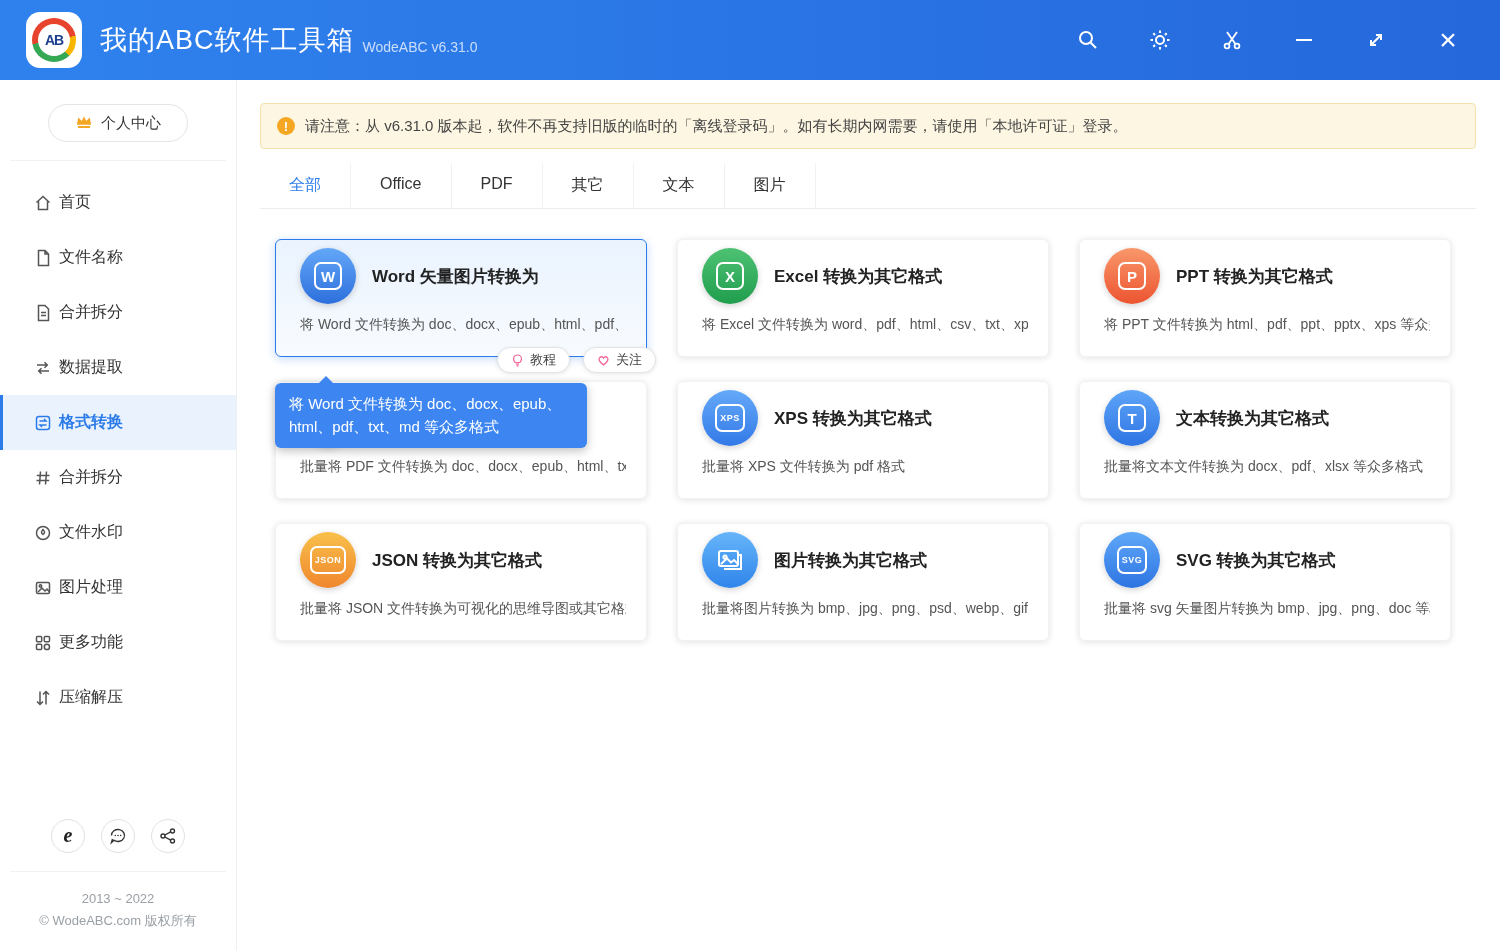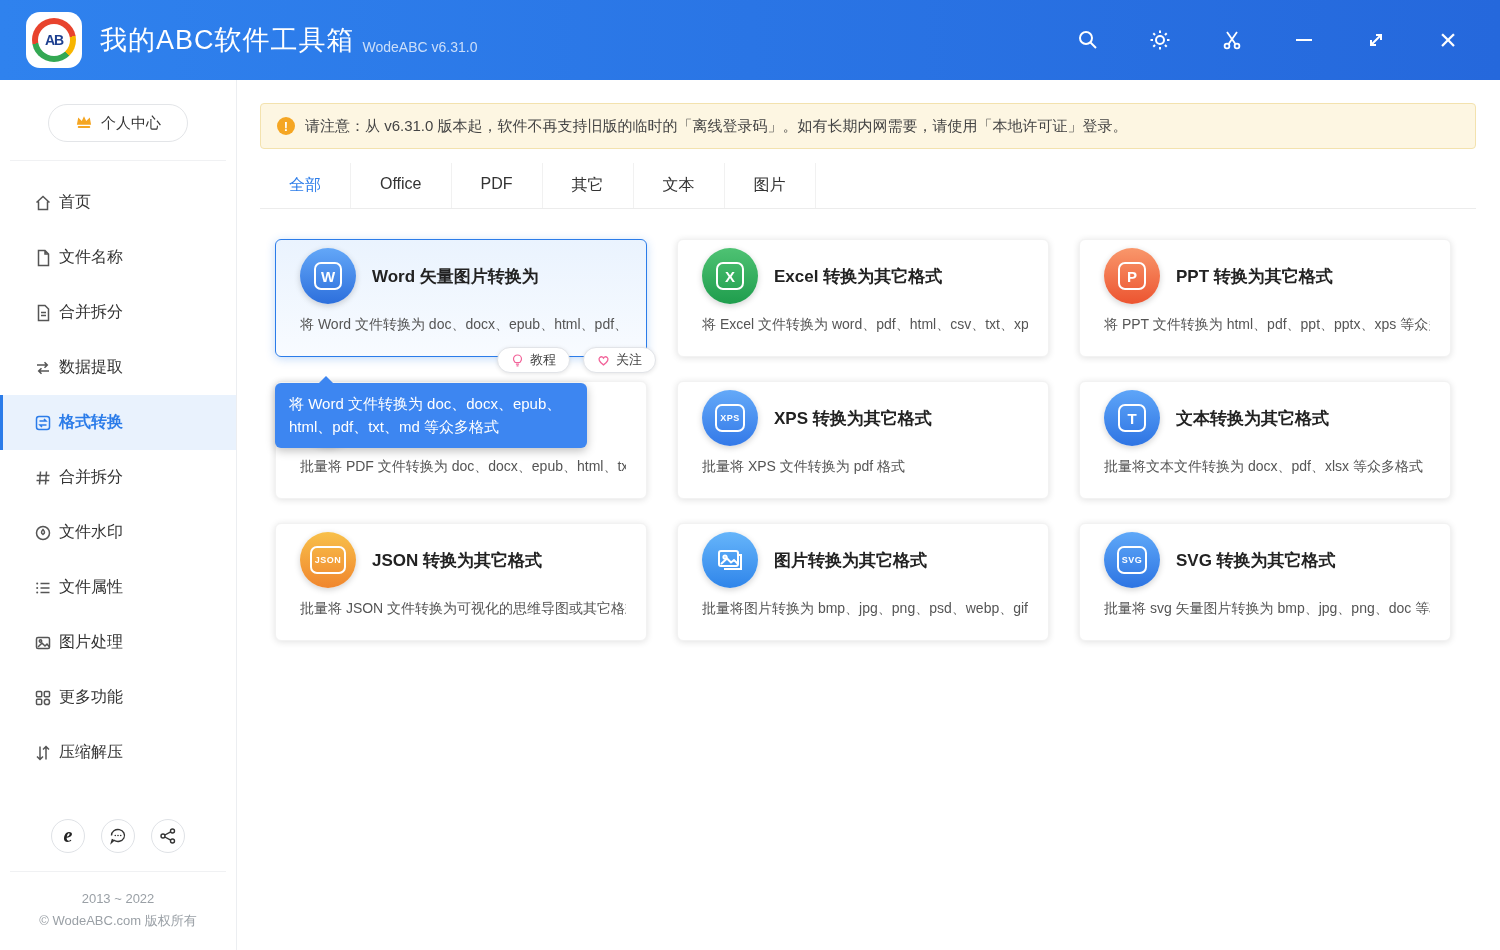--- a/index.html
+++ b/index.html
@@ -206,29 +206,20 @@
         </div>
         <div class="nav-item">
           <svg width="18" height="18" viewBox="0 0 18 18" fill="none" stroke="currentColor" stroke-width="1.5">
               <circle cx="9" cy="9" r="6.5"></circle>
               <path d="M9 5.5 C10.8 7.5 11.2 9 9 10.5 C6.8 9 7.2 7.5 9 5.5 Z"></path>
             </svg>
           <span>文件水印</span>
         </div>
         <div class="nav-item">
           <svg width="18" height="18" viewBox="0 0 18 18" fill="none" stroke="currentColor" stroke-width="1.5">
-              <path d="M6.5 4.5 H15.5 M6.5 9 H15.5 M6.5 13.5 H15.5"></path>
-              <circle cx="3.2" cy="4.5" r="1" fill="currentColor" stroke="none"></circle>
-              <circle cx="3.2" cy="9" r="1" fill="currentColor" stroke="none"></circle>
-              <circle cx="3.2" cy="13.5" r="1" fill="currentColor" stroke="none"></circle>
-            </svg>
-          <span>文件属性</span>
-        </div>
-        <div class="nav-item">
-          <svg width="18" height="18" viewBox="0 0 18 18" fill="none" stroke="currentColor" stroke-width="1.5">
               <rect x="2.5" y="3.5" width="13" height="11" rx="1.5"></rect>
               <circle cx="6.5" cy="7" r="1.2"></circle>
               <path d="M4 13 L8 9 L11 12 L13 10 L15.5 13"></path>
             </svg>
           <span>图片处理</span>
         </div>
         <div class="nav-item">
           <svg width="18" height="18" viewBox="0 0 18 18" fill="none" stroke="currentColor" stroke-width="1.5">
               <rect x="2.5" y="2.5" width="5.2" height="5.2" rx="1"></rect>
               <rect x="10.3" y="2.5" width="5.2" height="5.2" rx="1"></rect>

